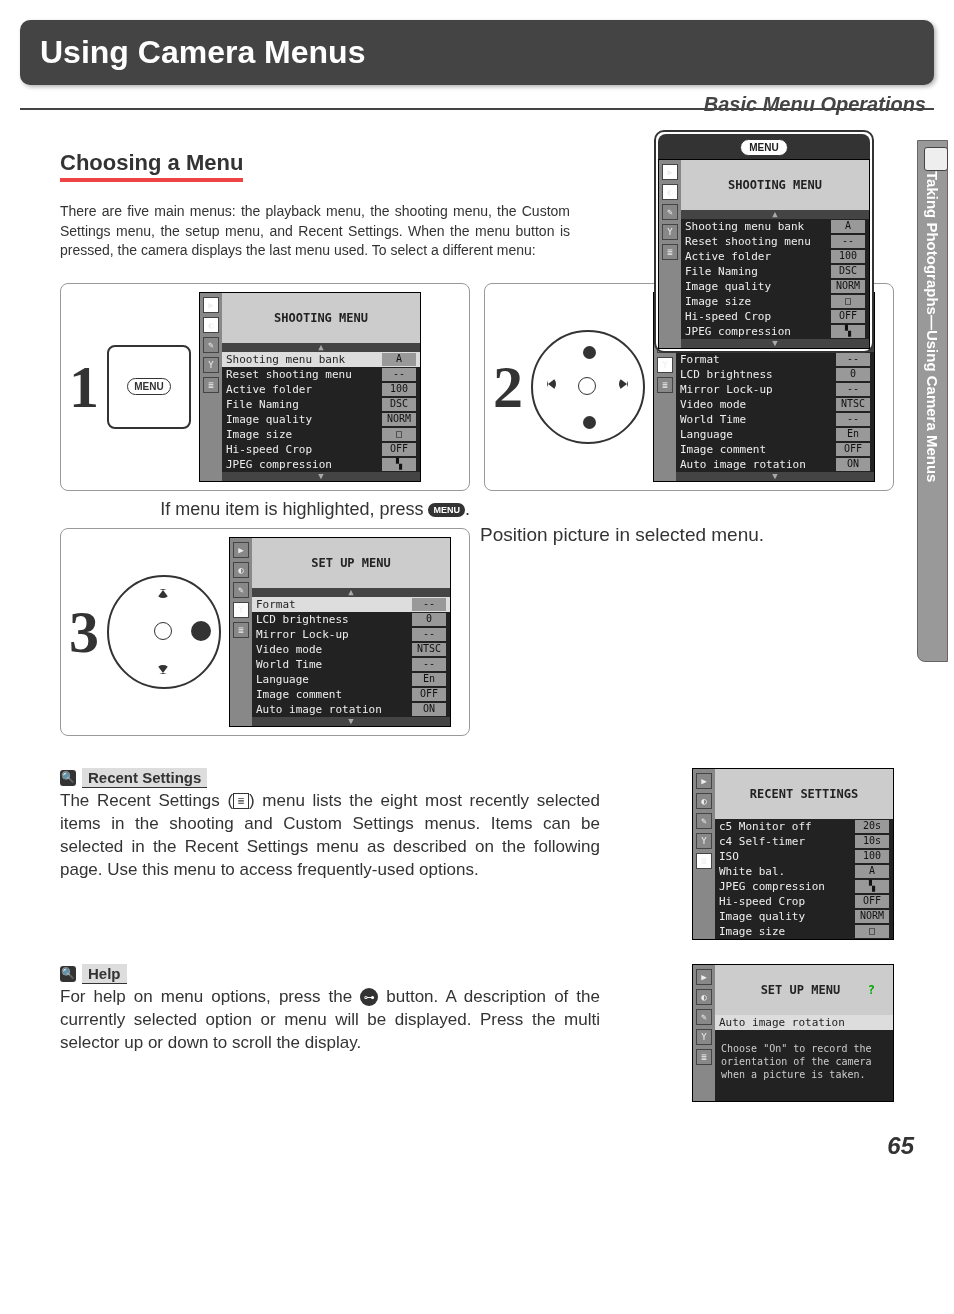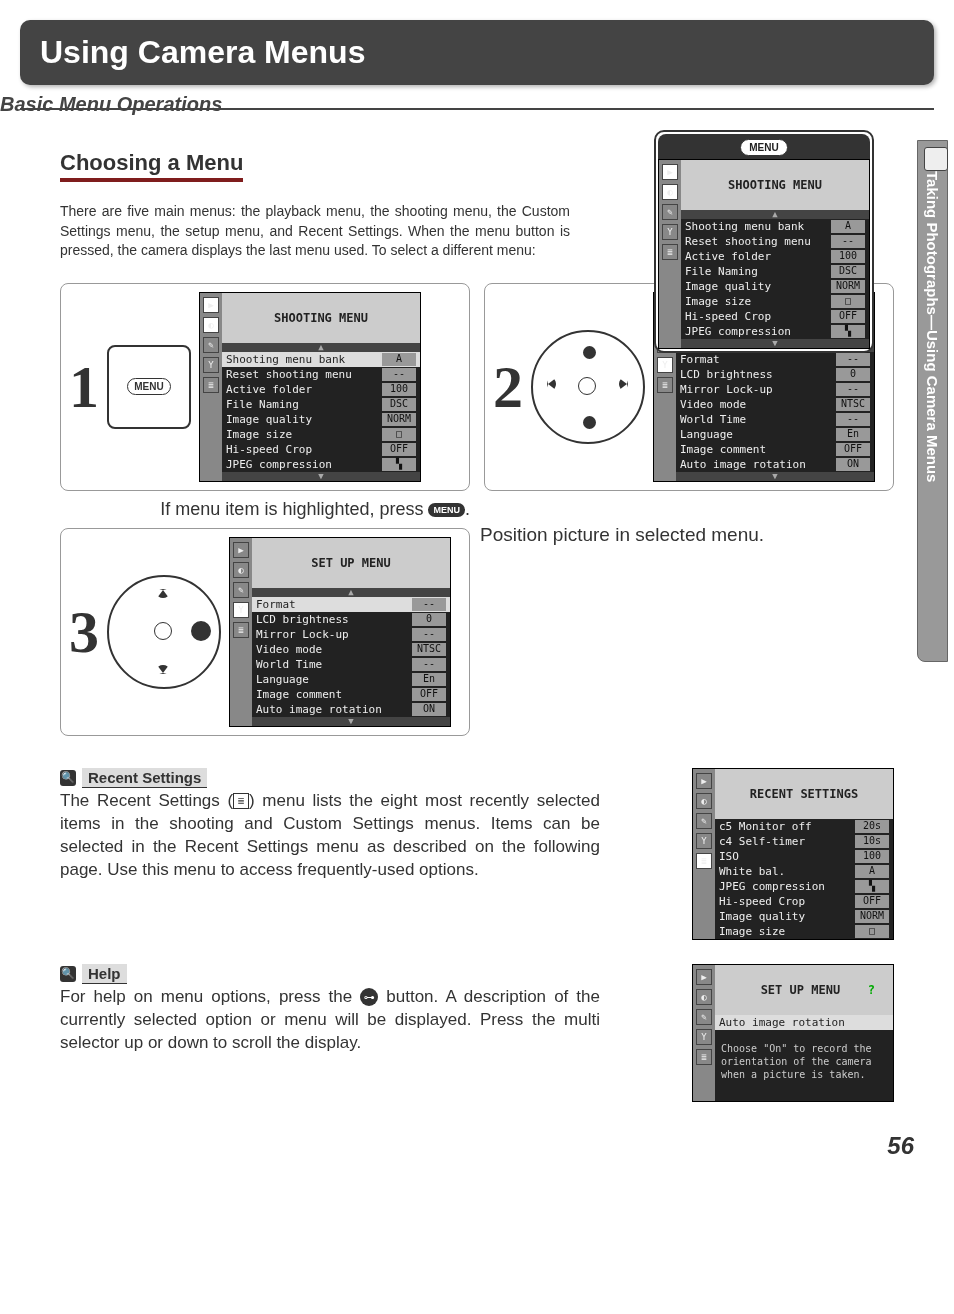--- a/index.html
+++ b/index.html
@@ -1,24 +1,24 @@
 <!DOCTYPE html>
 <html><head>
 <meta charset="utf-8">
 <style>
   body{margin:0;font-family:Helvetica,Arial,sans-serif;color:#333;background:#fff;width:954px;position:relative}
   .title-bar{background:#444;border-radius:10px;margin:20px 20px 0 20px;padding:14px 20px 14px;color:#fff;box-shadow:2px 2px 4px rgba(0,0,0,.3)}
   .title-bar h1{margin:0;font-size:32px;font-weight:bold}
-  .subtitle{text-align:left;color:#444;font-style:italic;font-size:20px;margin:8px 28px 6px 0;font-weight:bold}
+  .subtitle{text-align:right;color:#444;font-style:italic;font-size:20px;margin:8px 28px 6px 0;font-weight:bold}
   .subtitle-line{border-top:2px solid #444;margin:0 20px 16px 20px;position:relative;top:-14px;z-index:-1}
   .side-tab{position:absolute;right:6px;top:140px;background:#999;border:1px solid #666;writing-mode:vertical-rl;text-orientation:mixed;padding:30px 6px 10px 6px;font-size:15px;font-weight:bold;color:#fff;border-radius:0 0 0 8px;height:480px}
   .side-tab .icon{position:absolute;top:6px;left:6px;width:22px;height:22px;background:#eee;border:1px solid #444;border-radius:3px}
   .content{margin:0 60px 0 60px}
   .intro{font-size:19px;line-height:1.4;max-width:540px}
-  .sect-title{font-size:22px;font-weight:bold;border-bottom:4px solid #7f1d1d;display:inline-block;padding-bottom:2px;margin:10px 0 6px}
+  .sect-title{font-size:22px;font-weight:bold;border-bottom:4px solid #ef4444;display:inline-block;padding-bottom:2px;margin:10px 0 6px}
   .para{font-size:14px;line-height:1.4;text-align:justify;max-width:510px}
   .menu-icon{display:inline-flex;align-items:center;justify-content:center;background:#333;color:#fff;border-radius:9px;font-size:9px;padding:2px 5px;font-weight:bold;vertical-align:middle}
   .lcd{background:#222;border:1px solid #000;font-family:monospace;font-size:11px;color:#eee;width:220px}
   .lcd-head{background:#ccc;color:#222;text-align:center;font-weight:bold;padding:18px;font-size:12px}
   .lcd-row{display:flex;justify-content:space-between;padding:1px 4px}
   .lcd-row.sel{background:#ddd;color:#222}
   .lcd-row .val{background:#999;color:#111;min-width:30px;text-align:center;padding:0 2px;font-size:10px}
   .lcd-sidebar{display:flex}
   .lcd-icons{background:#888;display:flex;flex-direction:column;align-items:center;gap:4px;padding:4px 3px;font-size:11px}
   .lcd-icons div{width:14px;height:14px;border:1px solid #444;display:flex;align-items:center;justify-content:center;font-size:9px}
@@ -402,13 +402,13 @@
           <div class="lcd-row sel">
               <span>Auto image rotation</span>
             </div>
           <div class="help-text">Choose "On" to record the orientation of the camera when a picture is taken.</div>
         </div>
       </div>
     </div>
   </div>
 </div>
 
-<div class="page-num">56</div>
+<div class="page-num">65</div>
 
 </body></html>

